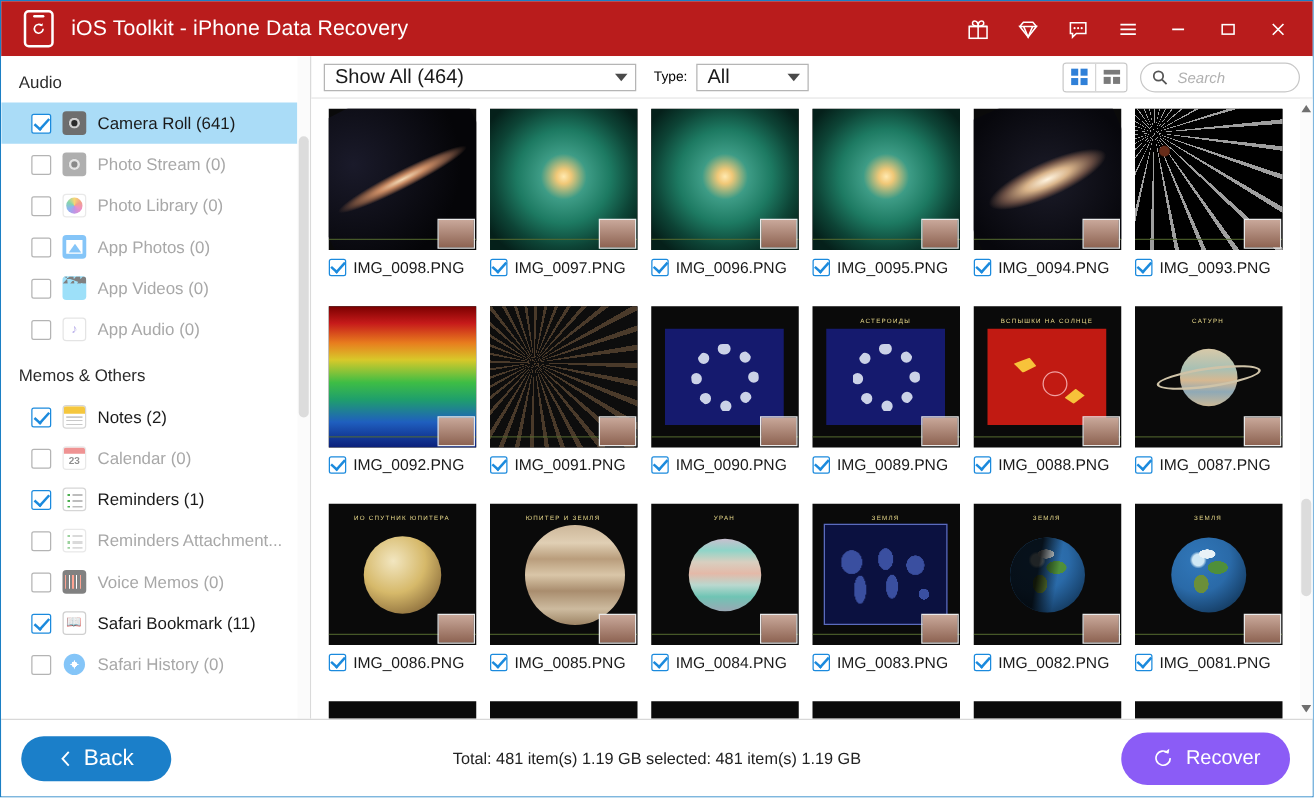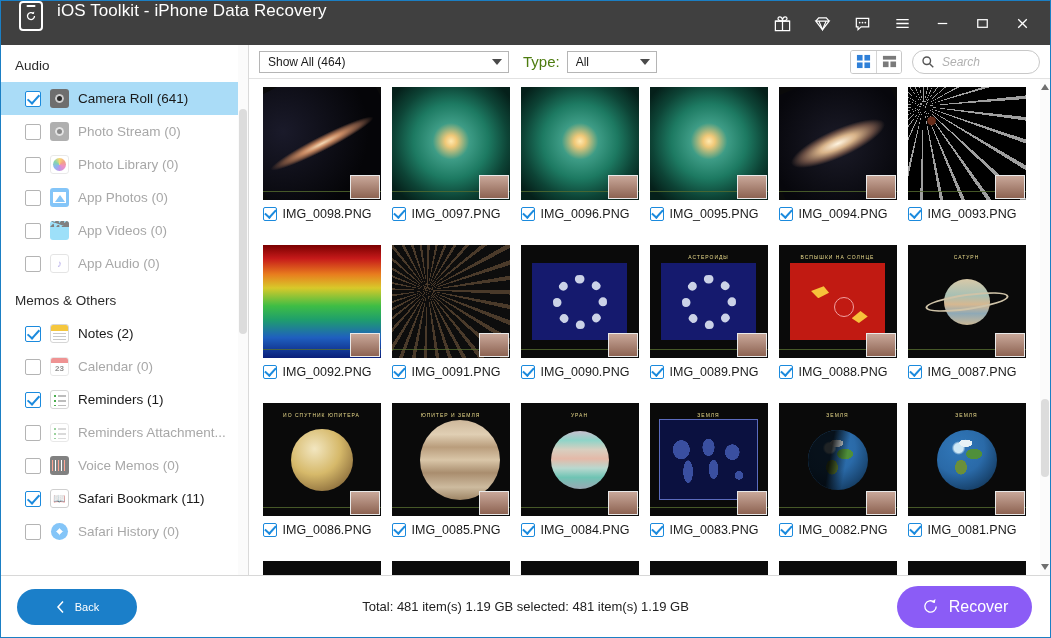--- a/index.html
+++ b/index.html
@@ -14,22 +14,22 @@
     position: relative;
     width: 1051px; height: 638px;
     border: 1px solid #1b7fc4;
     background: #fff;
     display: flex; flex-direction: column;
   }
 
   
   .titlebar {
     height: 44px; flex: 0 0 44px;
-    background: #404040;
-    display: flex; 
+    background: #b91c1c;
+    display: flex; align-items: center;
     color: #fff;
   }
   .tb-logo {
     margin-left: 18px; width: 24px; height: 30px;
     border: 2px solid #fff; border-radius: 4px;
     display: flex; align-items: center; justify-content: center;
     position: relative;
   }
   .tb-logo::before {
     content: ""; position: absolute; top: 2px; left: 50%;
@@ -175,30 +175,30 @@
   .content { flex: 1 1 auto; display: flex; flex-direction: column; min-width: 0; }
 
   .toolbar {
     height: 34px; flex: 0 0 34px;
     display: flex; align-items: center; padding: 0 10px 0 10px;
     border-bottom: 1px solid #e2e2e2; background: #fff;
   }
   .sel-box {
     height: 22px; border: 1px solid #b5b5b5; background: #fff;
     display: flex; align-items: center; justify-content: space-between;
-    padding: 0 6px 0 8px; font-size: 12px; color: #1a1a1a; cursor: pointer;
+    padding: 0 6px 0 8px; font-size: 16px; color: #1a1a1a; cursor: pointer;
   }
   .sel-showall { width: 250px; }
   .sel-type { width: 90px; }
   .caret {
     width: 0; height: 0; margin-left: 6px;
     border-left: 5px solid transparent; border-right: 5px solid transparent;
     border-top: 6px solid #4a4a4a;
   }
-  .tb-label { font-size: 15px; color: #4d7c0f; margin: 0 7px 0 14px; }
+  .tb-label { font-size: 11px; color: #000000; margin: 0 7px 0 14px; }
   .tool-spacer { flex: 1 1 auto; }
   .viewtoggle {
     display: flex; border: 1px solid #c8c8c8; border-radius: 3px;
     overflow: hidden; height: 24px; background:#fff;
   }
   .vt-btn {
     width: 25px; height: 22px; display: flex; align-items: center; justify-content: center;
     cursor: pointer; background: #fff;
   }
   .vt-btn + .vt-btn { border-left: 1px solid #d5d5d5; }
@@ -355,21 +355,21 @@
   .footer {
     height: 62px; flex: 0 0 62px;
     border-top: 1px solid #d8d8d8; background: #fff;
     display: flex; align-items: center; position: relative;
   }
   .btn-pill {
     border: 0; border-radius: 22px; background: #1b7fc9; color: #fff;
     display: flex; align-items: center; justify-content: center; gap: 9px;
     cursor: pointer; font-family: "Liberation Sans", sans-serif;
   }
-  .btn-back { width: 120px; height: 36px; margin-left: 16px; font-size: 11px; }
+  .btn-back { width: 120px; height: 36px; margin-left: 16px; font-size: 18px; }
   .btn-recover {
     width: 135px; height: 42px; margin-right: 18px; font-size: 16px;
     background: #8b5cf6;
   }
   .status {
     position: absolute; left: 0; right: 0; text-align: center;
     font-size: 13px; color: #222; pointer-events: none;
   }
   .foot-spacer { flex: 1 1 auto; }
 </style>

